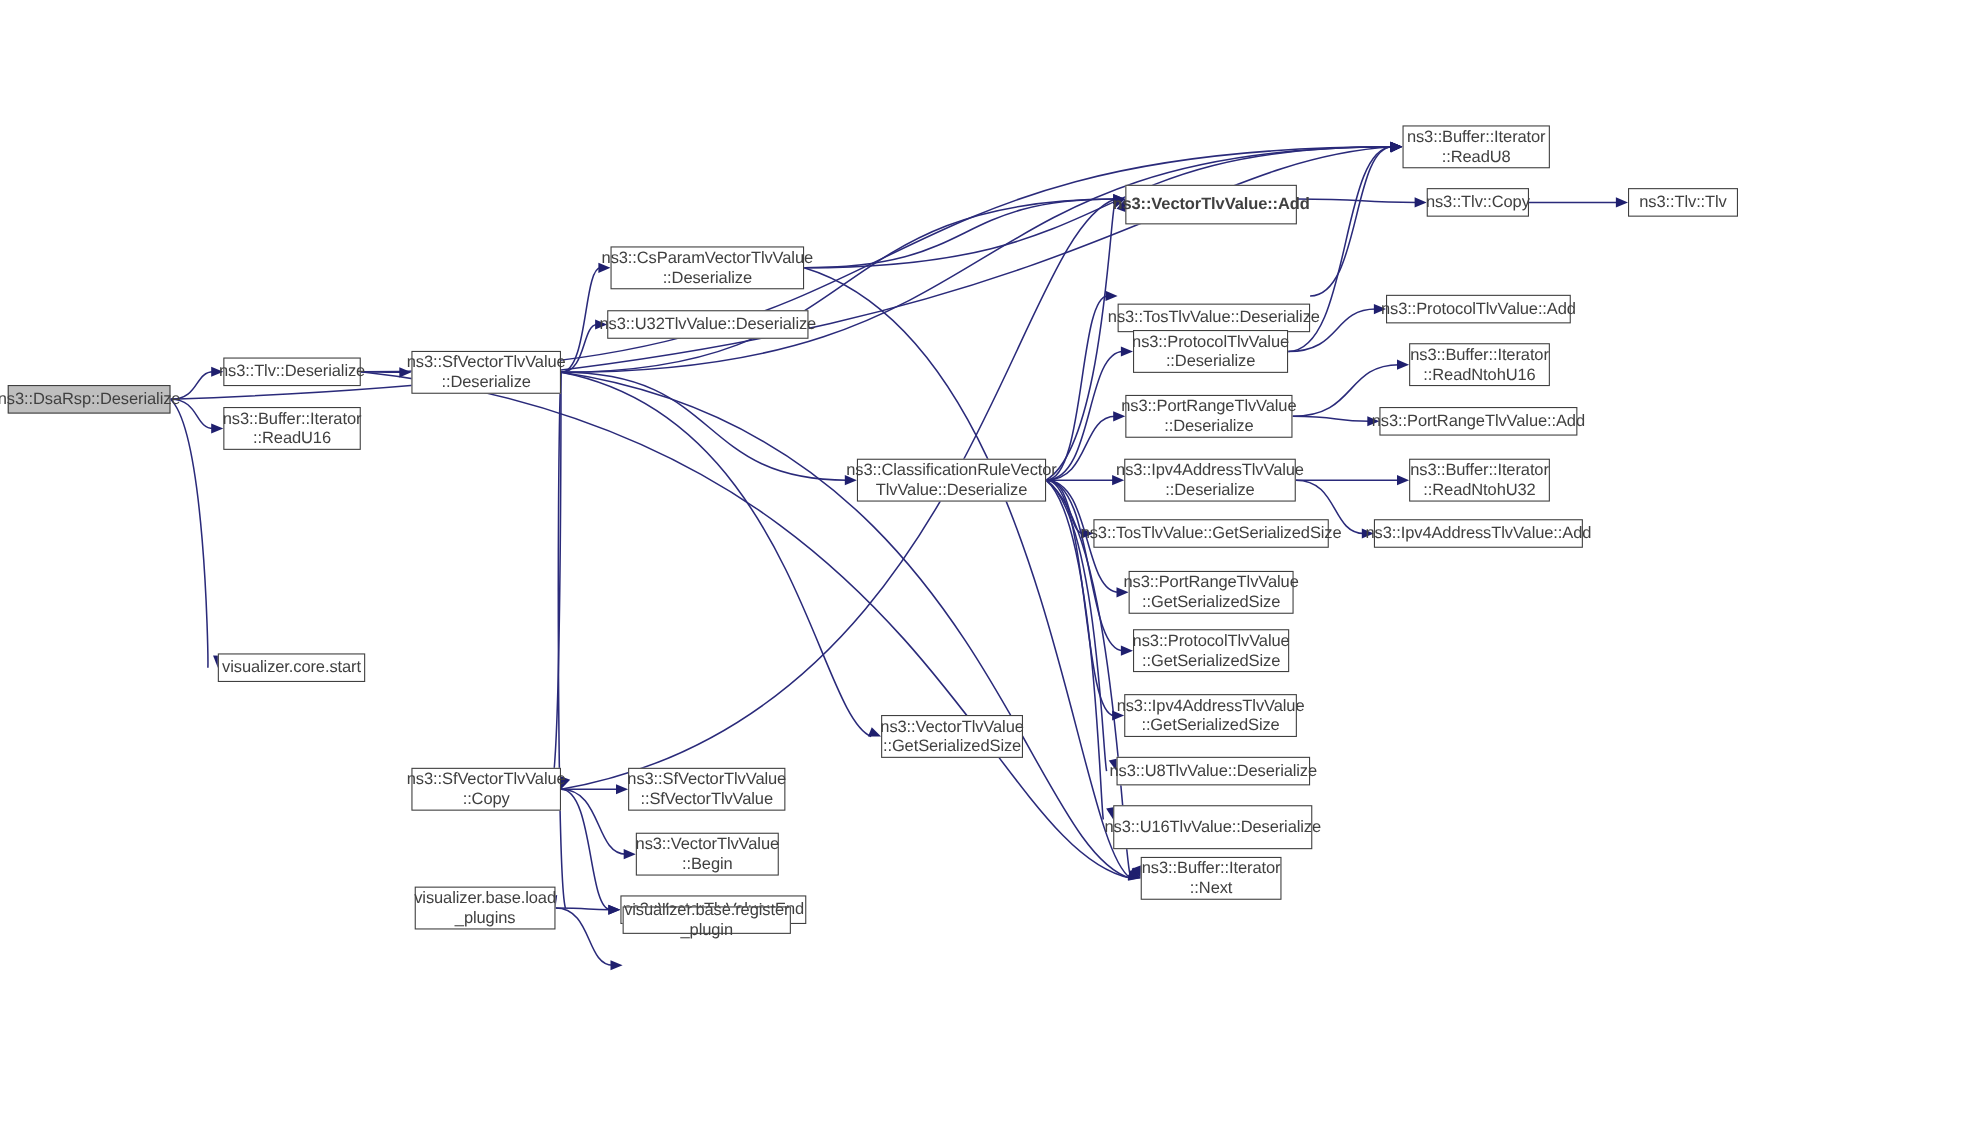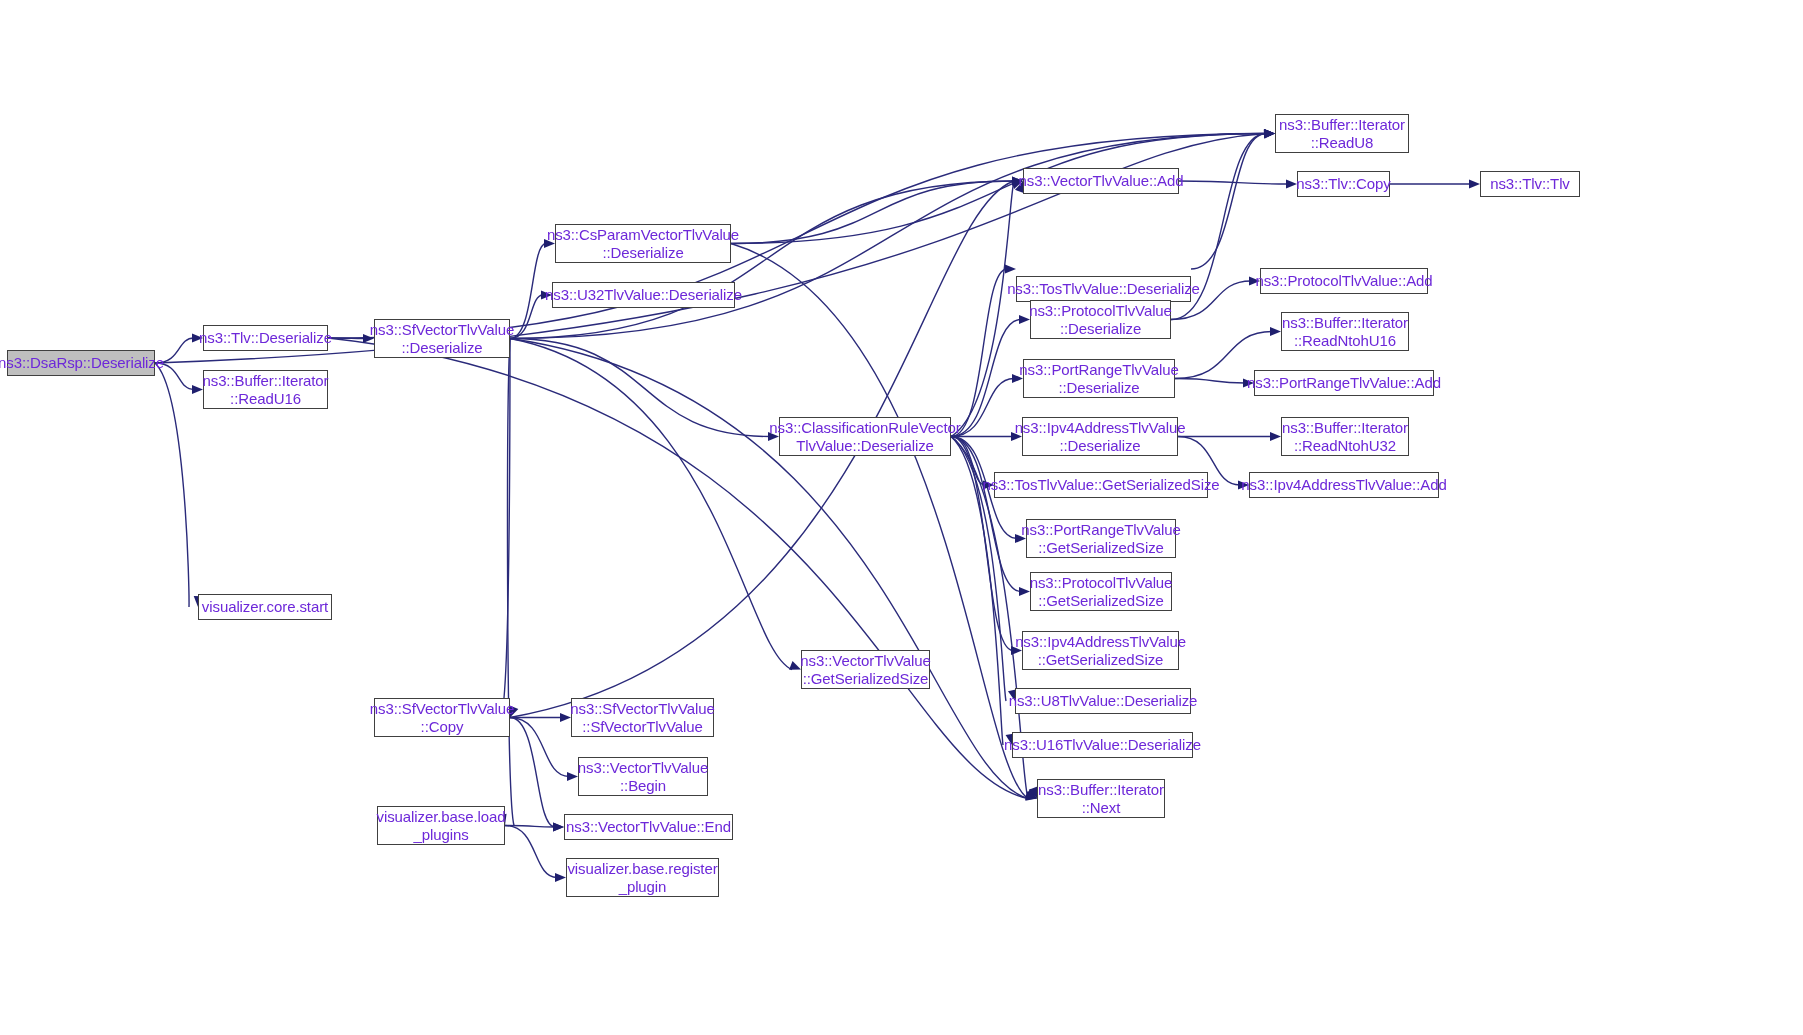--- a/index.html
+++ b/index.html
@@ -22,21 +22,21 @@
     left: 0;
     top: 0;
     width: 1803px;
     height: 1035px;
   }
   .node-box {
     position: absolute;
     box-sizing: border-box;
     border: 1px solid #404040;
     background: #ffffff;
-    color: #6d28d9;
+    color: #404040;
     font-family: "Liberation Sans", sans-serif;
     font-size: 15px;
     line-height: 18px;
     text-align: center;
     display: flex;
     align-items: center;
     justify-content: center;
     white-space: pre;
     letter-spacing: -0.1px;
   }
@@ -170,43 +170,43 @@
       <div class="node-box" style="left: 552px; top: 282px; width: 183px; height: 26px;">ns3::U32TlvValue::Deserialize</div>
       <div class="node-box" style="left: 374px; top: 698px; width: 136px; height: 39px;">ns3::SfVectorTlvValue
 ::Copy</div>
       <div class="node-box" style="left: 571px; top: 698px; width: 143px; height: 39px;">ns3::SfVectorTlvValue
 ::SfVectorTlvValue</div>
       <div class="node-box" style="left: 578px; top: 757px; width: 130px; height: 39px;">ns3::VectorTlvValue
 ::Begin</div>
       <div class="node-box" style="left: 564px; top: 814px; width: 169px; height: 26px;">ns3::VectorTlvValue::End</div>
       <div class="node-box" style="left: 377px; top: 806px; width: 128px; height: 39px;">visualizer.base.load
 _plugins</div>
-      <div class="node-box" style="left: 566px; top: 858px; width: 153px; height: 39px;">visualizer.base.register
+      <div class="node-box" style="left: 566px; top: 824px; width: 153px; height: 25px;">visualizer.base.register
 _plugin</div>
       <div class="node-box" style="left: 779px; top: 417px; width: 172px; height: 39px;">ns3::ClassificationRuleVector
 TlvValue::Deserialize</div>
       <div class="node-box" style="left: 801px; top: 650px; width: 129px; height: 39px;">ns3::VectorTlvValue
 ::GetSerializedSize</div>
-      <div class="node-box" style="left: 1023px; top: 168px; width: 156px; height: 26px;">ns3::VectorTlvValue::Add</div>
+      <div class="node-box" style="left: 1023px; top: 168px; width: 156px; height: 36px; font-weight: bold;">ns3::VectorTlvValue::Add</div>
       <div class="node-box" style="left: 1016px; top: 256px; width: 175px; height: 26px; margin-top: 20px;">ns3::TosTlvValue::Deserialize</div>
       <div class="node-box" style="left: 1030px; top: 300px; width: 141px; height: 39px;">ns3::ProtocolTlvValue
 ::Deserialize</div>
       <div class="node-box" style="left: 1023px; top: 359px; width: 152px; height: 39px;">ns3::PortRangeTlvValue
 ::Deserialize</div>
       <div class="node-box" style="left: 1022px; top: 417px; width: 156px; height: 39px;">ns3::Ipv4AddressTlvValue
 ::Deserialize</div>
       <div class="node-box" style="left: 994px; top: 472px; width: 214px; height: 26px;">ns3::TosTlvValue::GetSerializedSize</div>
       <div class="node-box" style="left: 1026px; top: 519px; width: 150px; height: 39px;">ns3::PortRangeTlvValue
 ::GetSerializedSize</div>
       <div class="node-box" style="left: 1030px; top: 572px; width: 142px; height: 39px;">ns3::ProtocolTlvValue
 ::GetSerializedSize</div>
       <div class="node-box" style="left: 1022px; top: 631px; width: 157px; height: 39px;">ns3::Ipv4AddressTlvValue
 ::GetSerializedSize</div>
       <div class="node-box" style="left: 1015px; top: 688px; width: 176px; height: 26px;">ns3::U8TlvValue::Deserialize</div>
-      <div class="node-box" style="left: 1012px; top: 732px; width: 181px; height: 26px;">ns3::U16TlvValue::Deserialize</div>
+      <div class="node-box" style="left: 1012px; top: 732px; width: 181px; height: 40px;">ns3::U16TlvValue::Deserialize</div>
       <div class="node-box" style="left: 1037px; top: 779px; width: 128px; height: 39px;">ns3::Buffer::Iterator
 ::Next</div>
       <div class="node-box" style="left: 1275px; top: 114px; width: 134px; height: 39px;">ns3::Buffer::Iterator
 ::ReadU8</div>
       <div class="node-box" style="left: 1297px; top: 171px; width: 93px; height: 26px;">ns3::Tlv::Copy</div>
       <div class="node-box" style="left: 1480px; top: 171px; width: 100px; height: 26px;">ns3::Tlv::Tlv</div>
       <div class="node-box" style="left: 1260px; top: 268px; width: 168px; height: 26px;">ns3::ProtocolTlvValue::Add</div>
       <div class="node-box" style="left: 1281px; top: 312px; width: 128px; height: 39px;">ns3::Buffer::Iterator
 ::ReadNtohU16</div>
       <div class="node-box" style="left: 1254px; top: 370px; width: 180px; height: 26px;">ns3::PortRangeTlvValue::Add</div>

